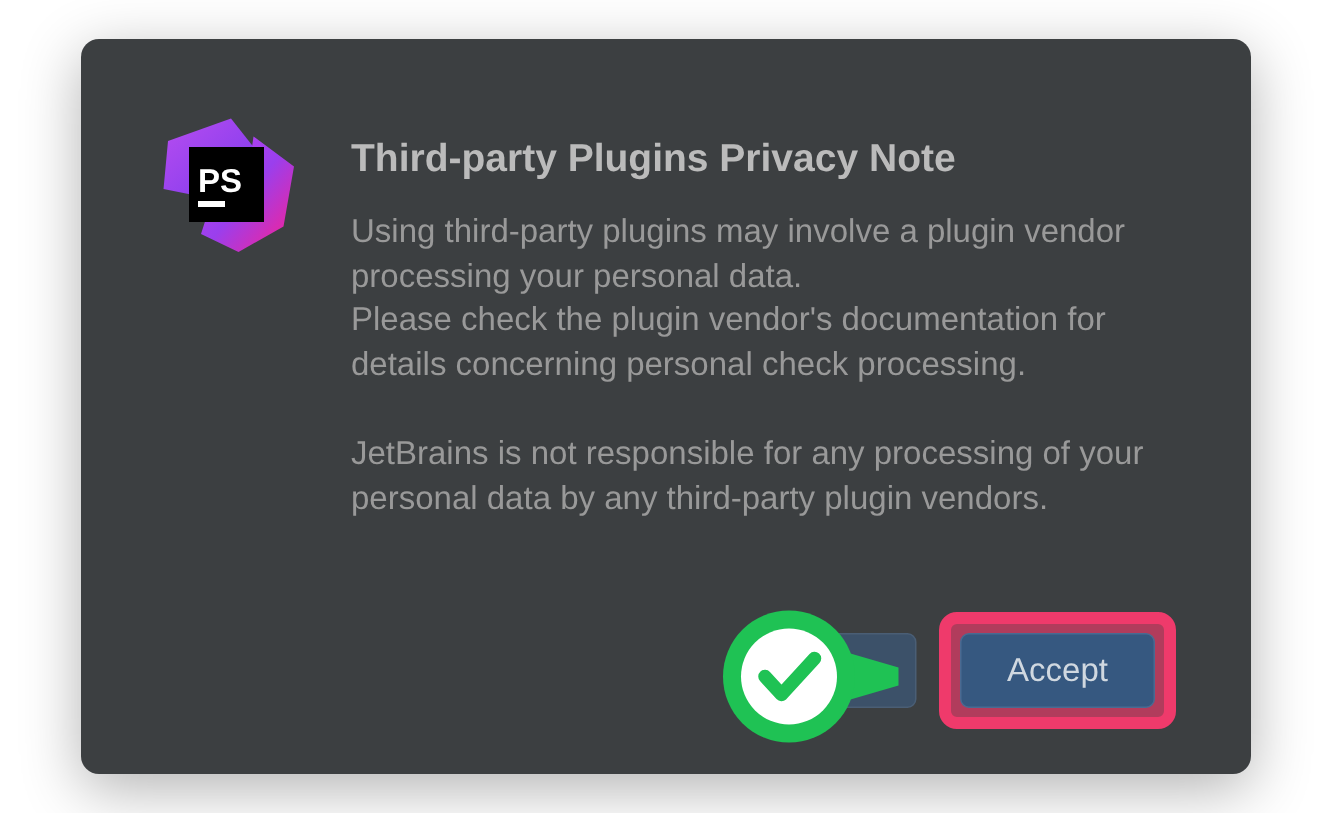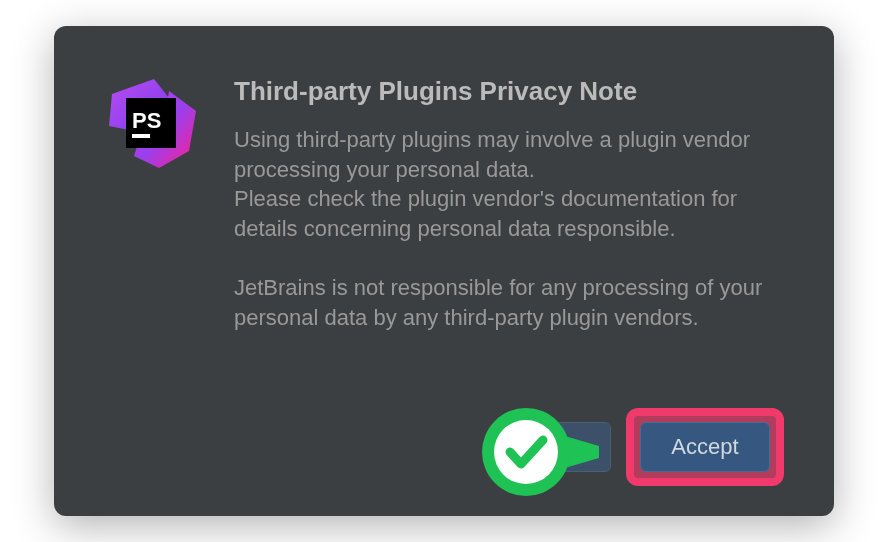--- a/index.html
+++ b/index.html
@@ -34,20 +34,21 @@
     .content-col {
       flex: 1;
       display: flex;
       flex-direction: column;
     }
     .title {
       color: #bbbbbb;
       font-size: 26px;
       font-weight: 700;
       margin-bottom: 18px;
+      margin-top: 14px;
     }
     .body-text {
       color: #999999;
       font-size: 22px;
       line-height: 1.35;
       white-space: pre-line;
     }
     .button-row {
       position: absolute;
       bottom: 30px;
@@ -118,21 +119,21 @@
         <polygon points="65,15 92,35 85,75 55,92 30,80 38,55 60,50" fill="url(#g1)"></polygon>
         <rect x="22" y="22" width="50" height="50" fill="#000000"></rect>
         <text x="28" y="52" font-family="Arial" font-size="22" font-weight="900" fill="#ffffff">PS</text>
         <rect x="28" y="58" width="18" height="4" fill="#ffffff"></rect>
       </svg>
     </div>
   </div>
   <div class="content-col">
     <div class="title">Third-party Plugins Privacy Note</div>
     <div class="body-text">Using third-party plugins may involve a plugin vendor processing your personal data.
-Please check the plugin vendor's documentation for details concerning personal data responsible.
+Please check the plugin vendor's documentation for details concerning personal check processing.
 
 JetBrains is not responsible for any processing of your personal data by any third-party plugin vendors.</div>
   </div>
 
   <div class="button-row">
     <button class="btn btn-decline">Decline</button>
     <div class="highlight-box">
       <button class="btn btn-accept">Accept</button>
     </div>
   </div>

